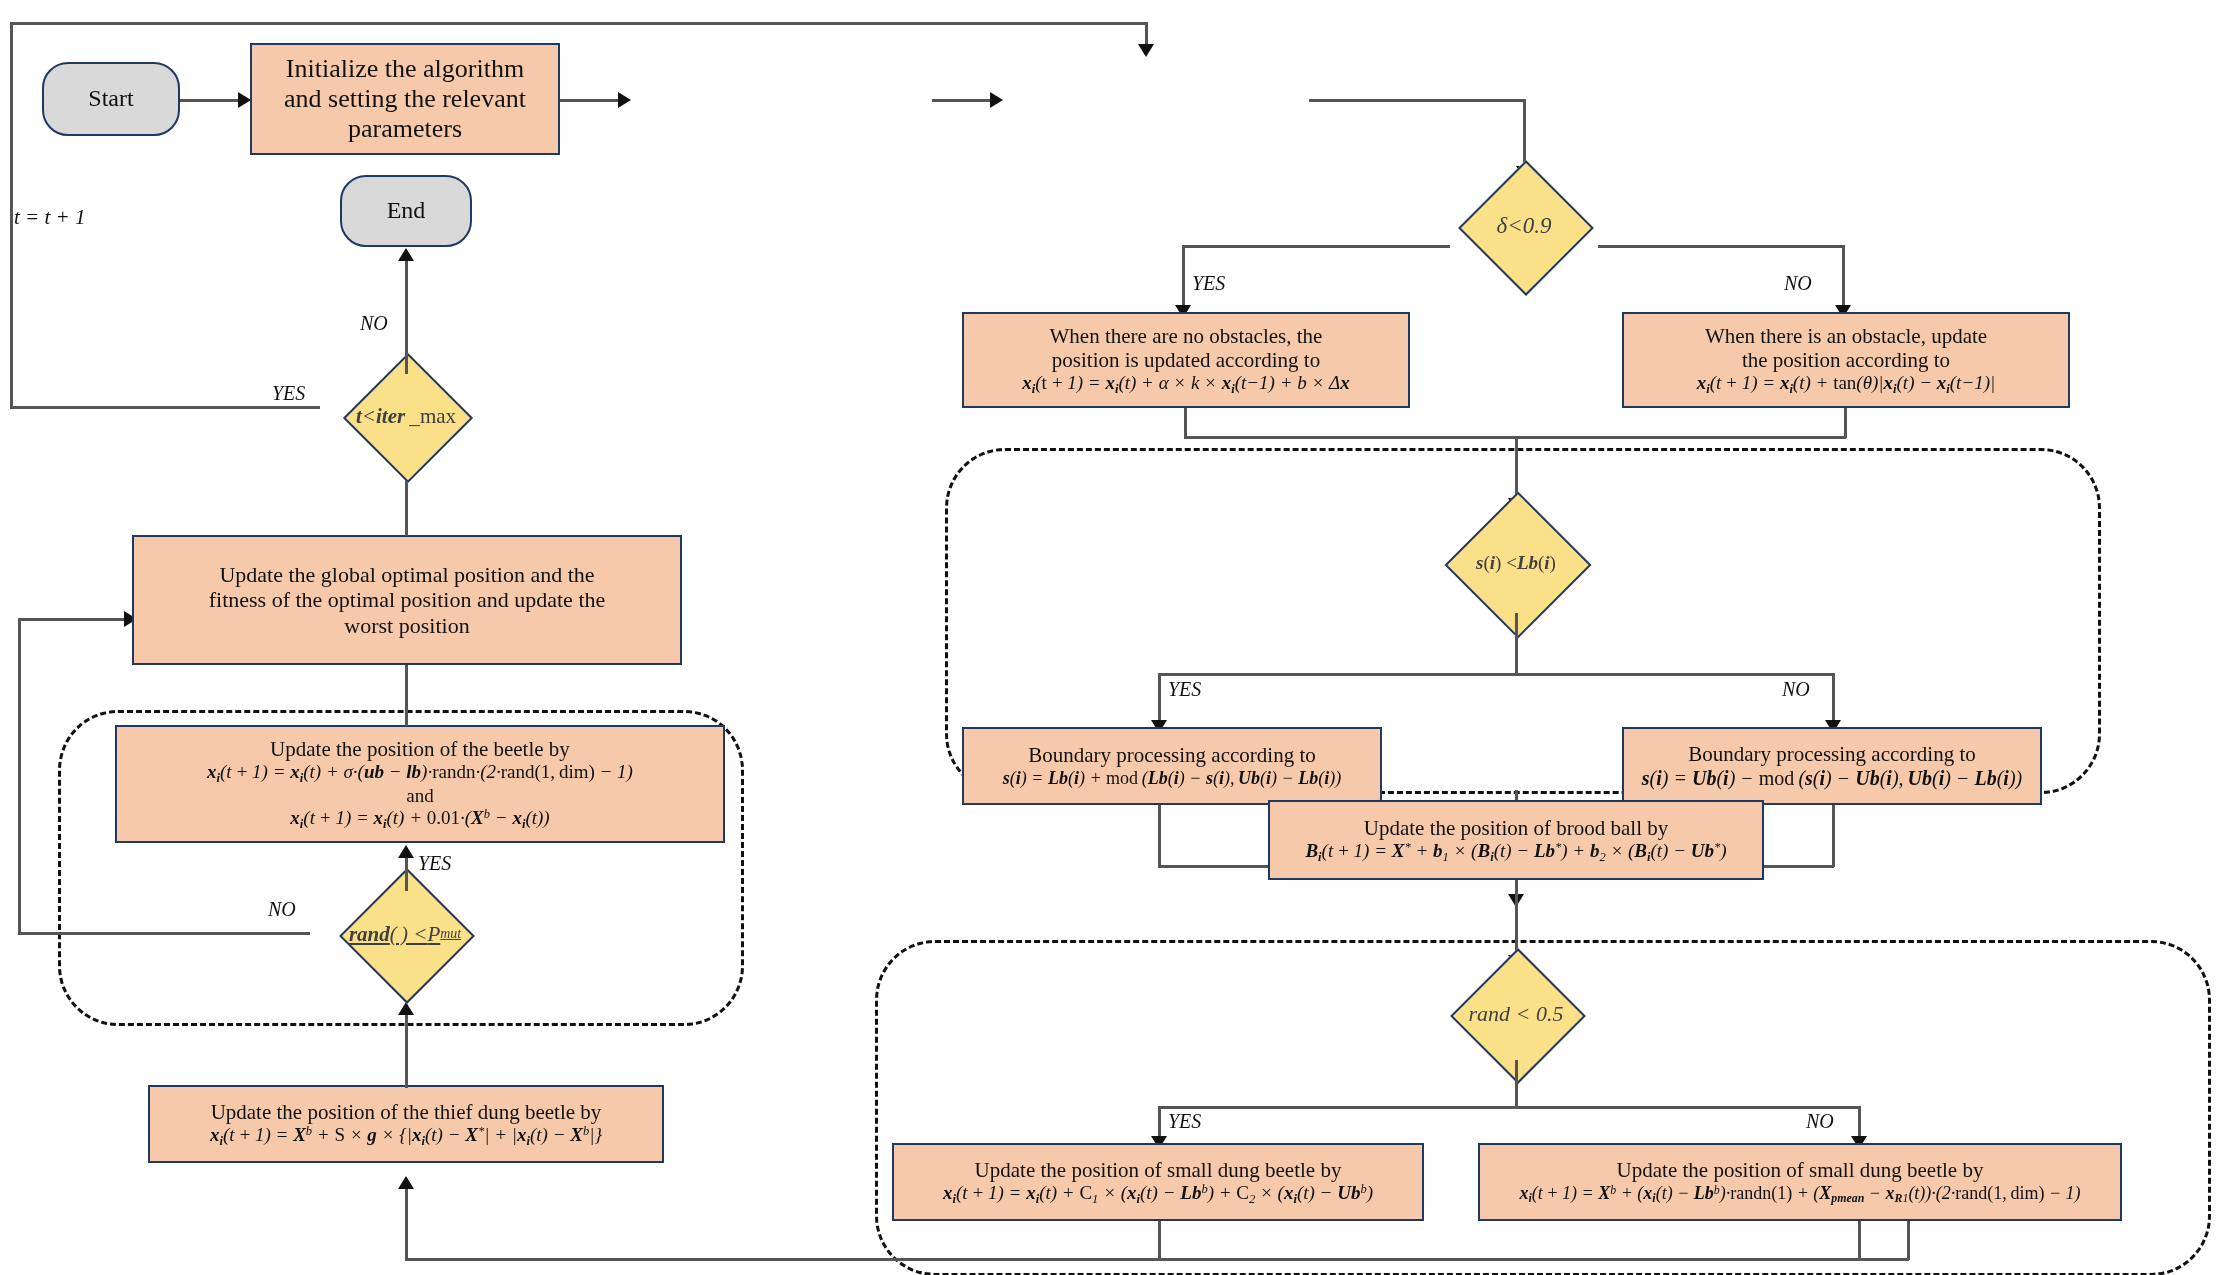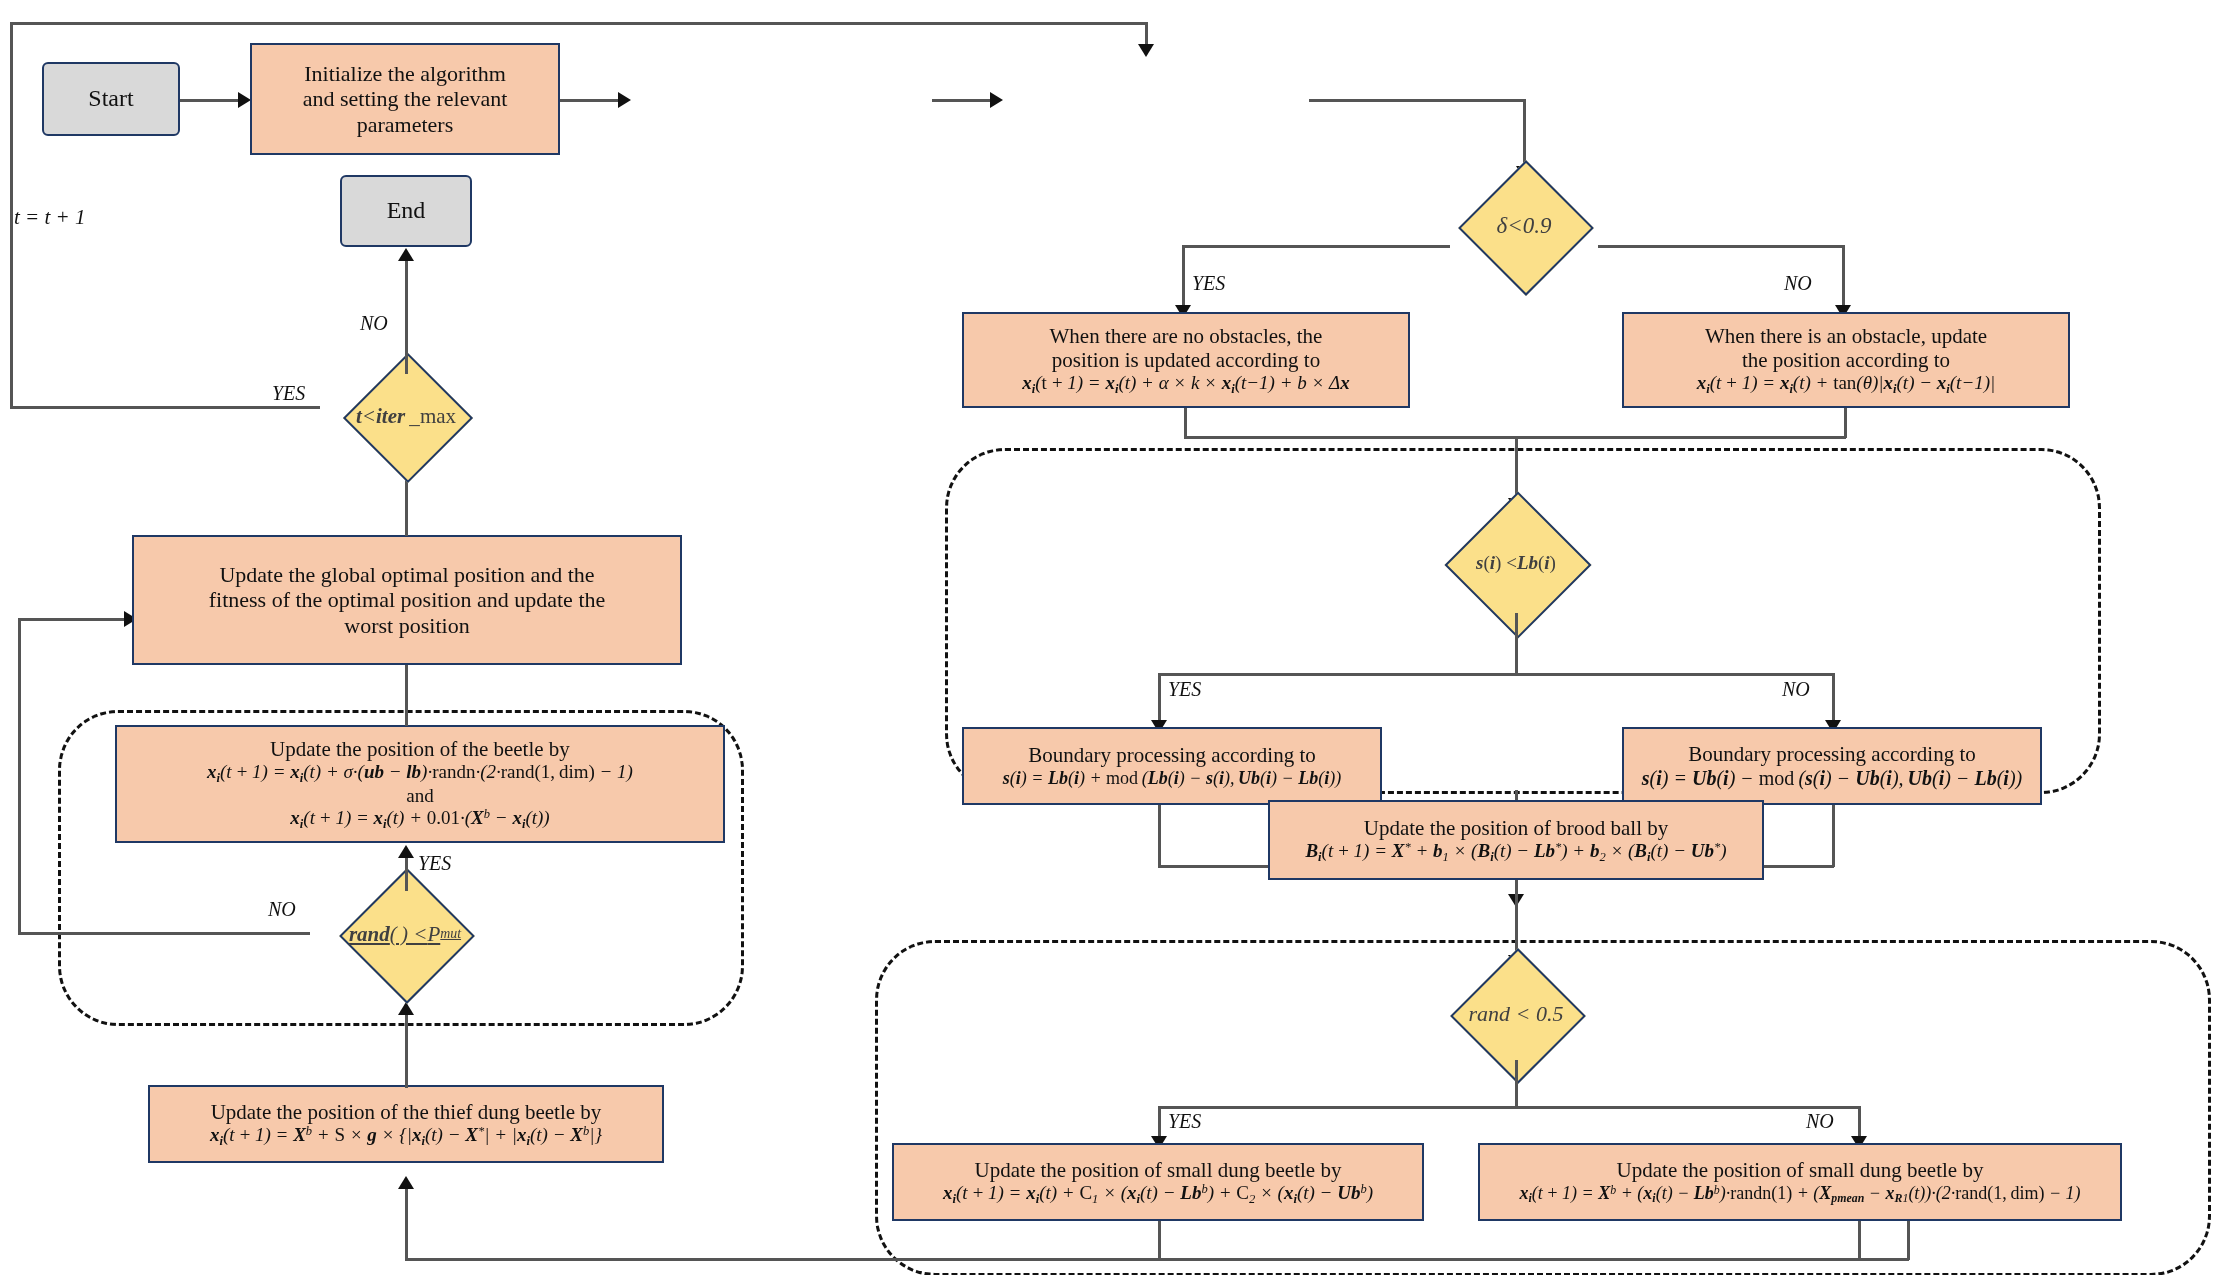--- a/index.html
+++ b/index.html
@@ -5,21 +5,21 @@
   html,body{margin:0;padding:0;background:#ffffff;}
   body{font-family:"Liberation Serif", serif;}
   #canvas{position:relative;width:2223px;height:1275px;background:#fff;overflow:hidden;}
 
   
   .node{position:absolute;box-sizing:border-box;display:flex;flex-direction:column;
         align-items:center;justify-content:center;text-align:center;
         font-family:"Liberation Serif", serif;color:#111;}
 
   .proc{background:#f7c9ab;border:2.5px solid #1f3864;}
-  .term{background:#d9d9d9;border:2.5px solid #1f3864;border-radius:6px;}
+  .term{background:#d9d9d9;border:2.5px solid #1f3864;border-radius:26px;}
 
   .diamond{position:absolute;box-sizing:border-box;}
   .diamond .dshape{position:absolute;inset:0;background:#fbe08a;border:2.5px solid #1f3864;
         transform:rotate(45deg);}
   .diamond .dlabel{position:absolute;inset:0;display:flex;align-items:center;justify-content:center;
         text-align:center;z-index:3;font-family:"Liberation Serif", serif;color:#404040;}
 
   .txt{line-height:1.16;padding:0 6px;}
   .formula{font-style:italic;white-space:nowrap;}
 
@@ -73,21 +73,21 @@
   <div class="elabel" style="left:14px;top:205px;font-size:21px;">t = t + 1</div>
 
   <div class="ln lnh" style="left:1309px;top:99px;width:216px;"></div>
   <div class="ln lnv" style="left:1523px;top:99px;height:72px;"></div>
   <div class="arrow ar-down" style="left:1516px;top:166px;"></div>
 
   <div class="node term" style="left:42px;top:62px;width:138px;height:74px;font-size:24px;">
     <div class="txt">Start</div>
   </div>
 
-  <div class="node proc" style="left:250px;top:43px;width:310px;height:112px;font-size:22px;">
+  <div class="node proc" style="left:250px;top:43px;width:310px;height:112px;font-size:26px;">
     <div class="txt">Initialize the algorithm</div>
     <div class="txt">and setting the relevant</div>
     <div class="txt">parameters</div>
   </div>
 
 
 
   <div class="diamond" style="left:1448px;top:180px;width:152px;height:92px;">
     <div class="dshape" style="left:30px;top:0px;width:92px;height:92px;"></div>
     <div class="dlabel" style="font-size:23px;font-style:italic;">δ&lt;0.9</div>

